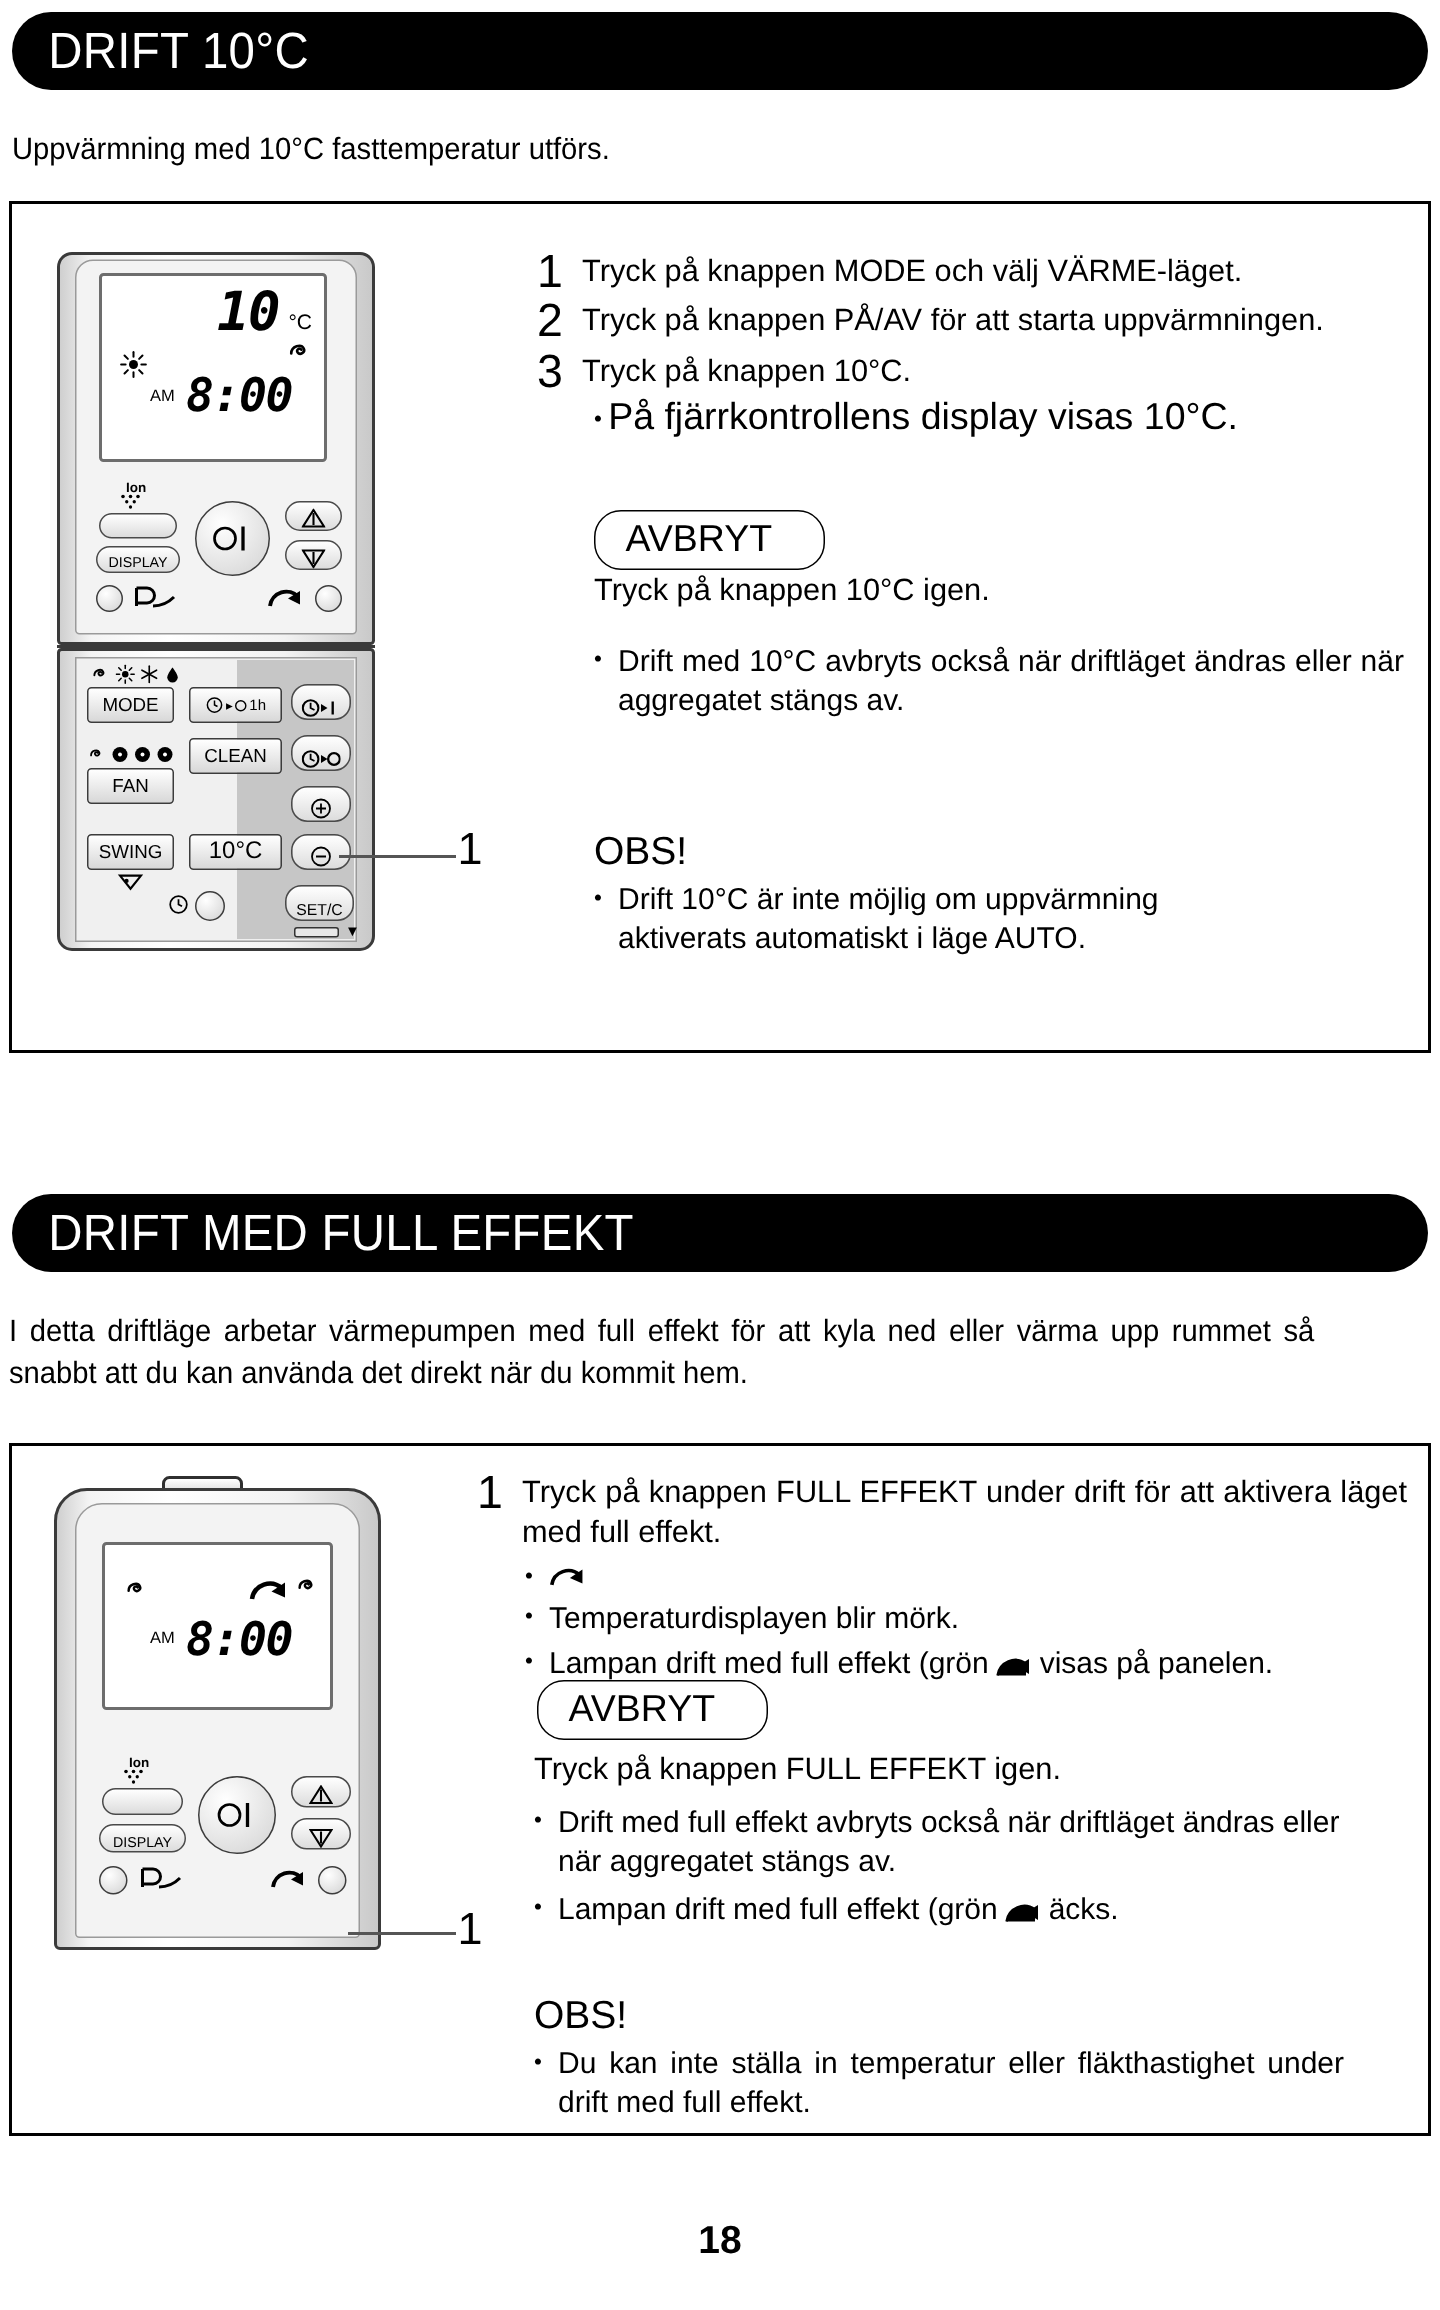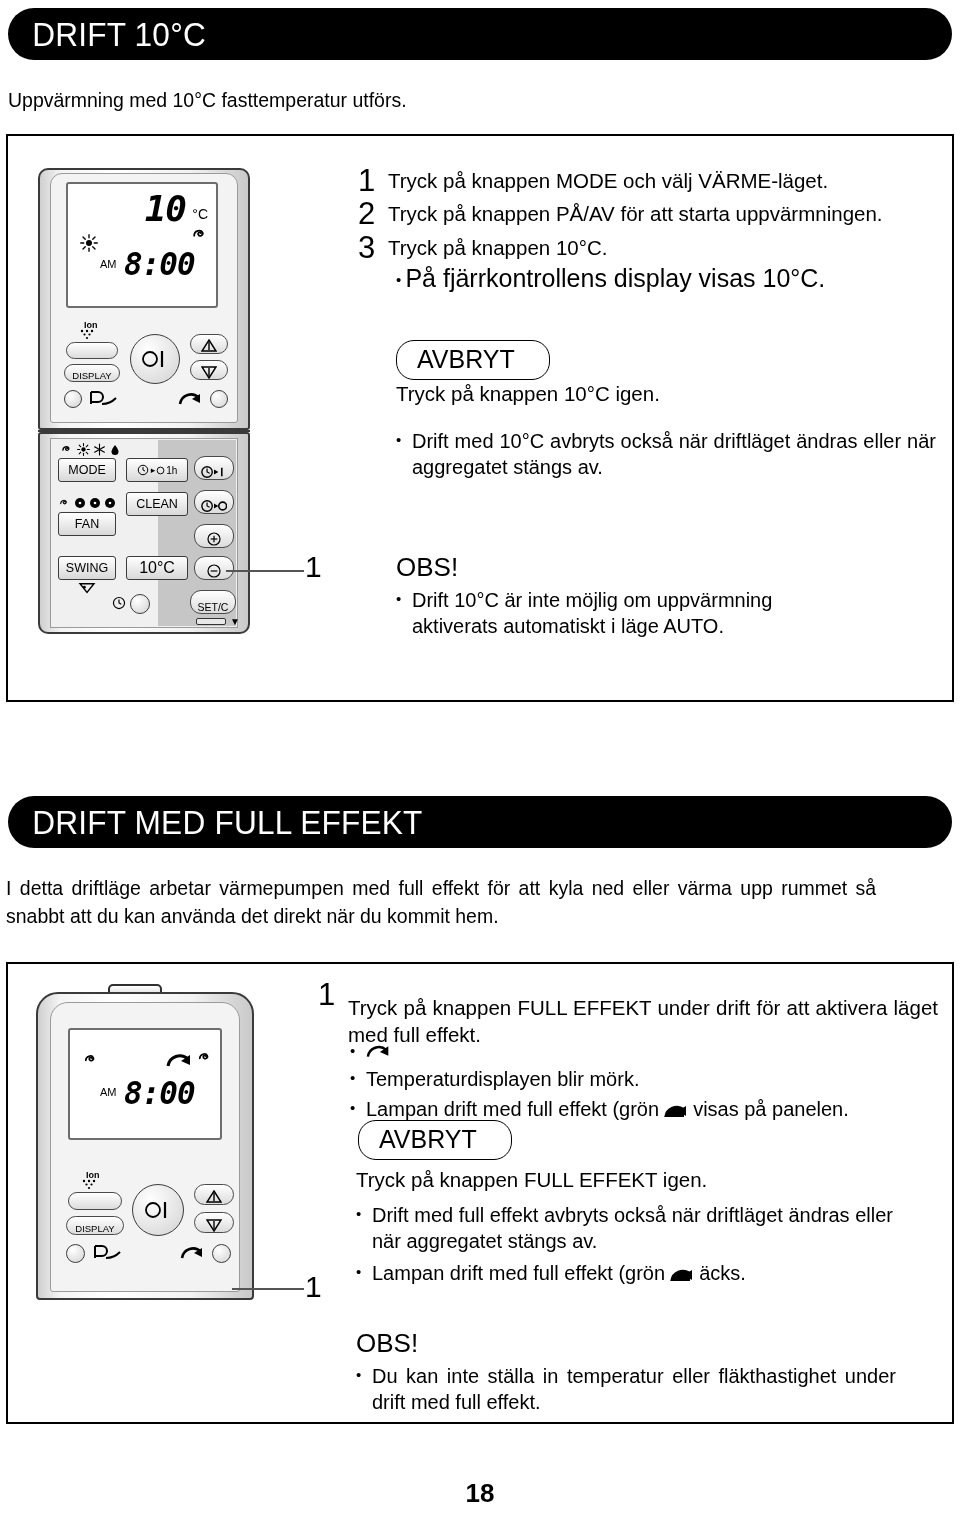--- a/index.html
+++ b/index.html
@@ -509,21 +509,21 @@
     <div class="btn-round" style="left:176px;top:260px;width:19px;height:19px;"></div>
   </div>
 
   <div class="conn" style="top:1288px;left:232px;width:72px;"></div>
   <div class="marker-num" style="top:1272px;left:305px;">1</div>
 
   <div class="steps" style="top:982px;left:318px;width:620px;">
     <div class="step">
       <div class="step-num">1</div>
       <div class="step-body" style="width:590px;">
-        <div class="jtext" style="text-align:justify;margin-top:13px;">Tryck på knappen FULL EFFEKT under drift för att aktivera läget med full effekt.</div>
+        <div class="jtext" style="text-align:justify;">Tryck på knappen FULL EFFEKT under drift för att aktivera läget med full effekt.</div>
       </div>
     </div>
   </div>
 
   <div class="blist" style="position:absolute;top:1035px;left:350px;width:580px;">
     <div class="bitem">
       <div class="bdot">•</div>
       <div class="btxt" style="display:flex;align-items:center;gap:10px;">
         <svg width="26" height="20" viewBox="0 0 28 20">
           <path d="M2 16 A12 12 0 0 1 22 9" fill="none" stroke="#000" stroke-width="2.6"></path>

